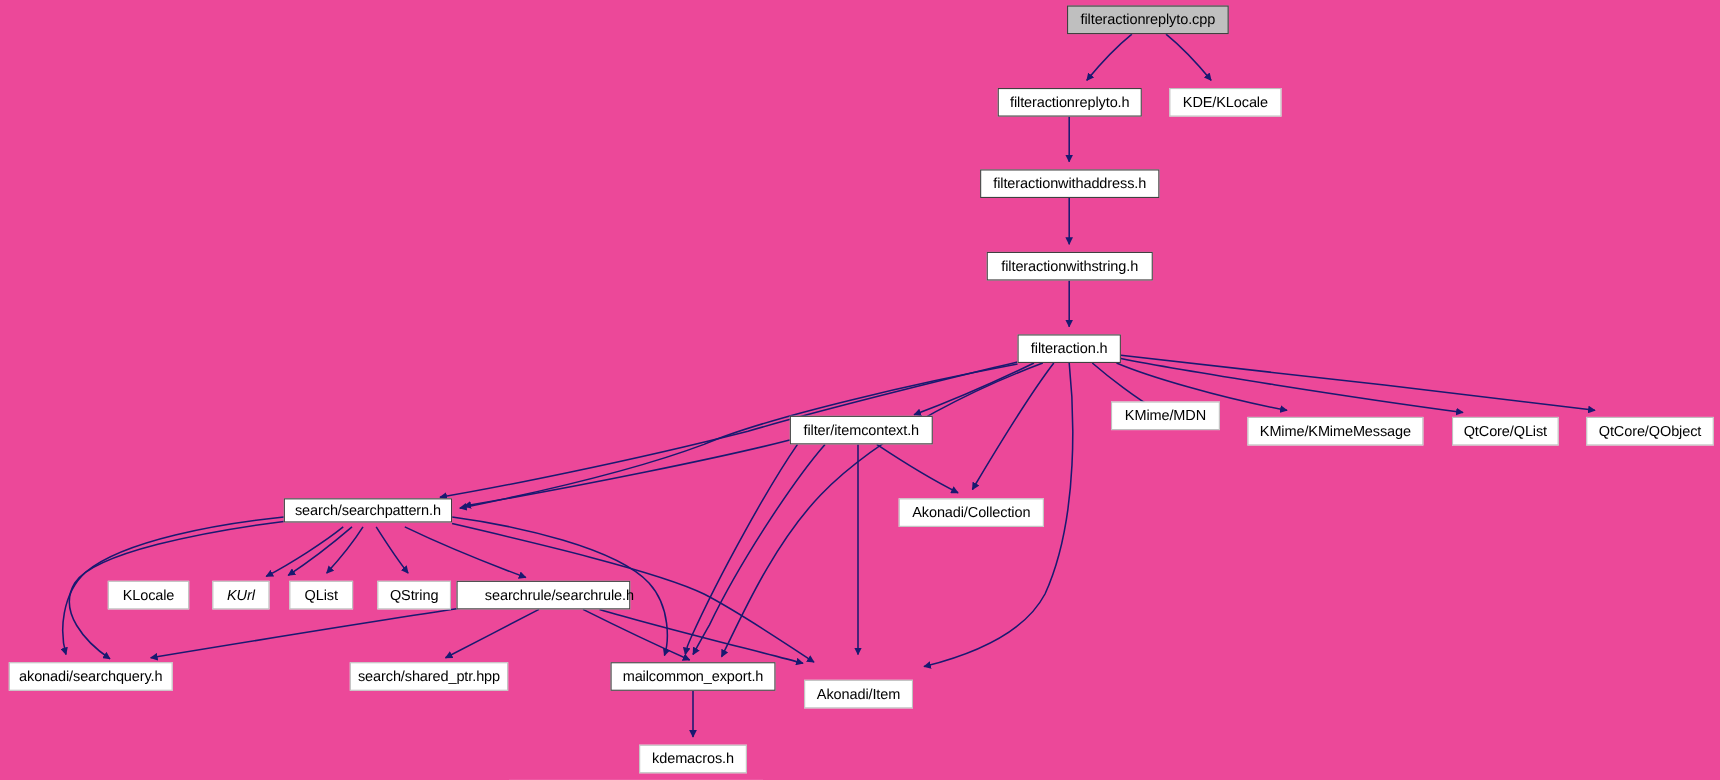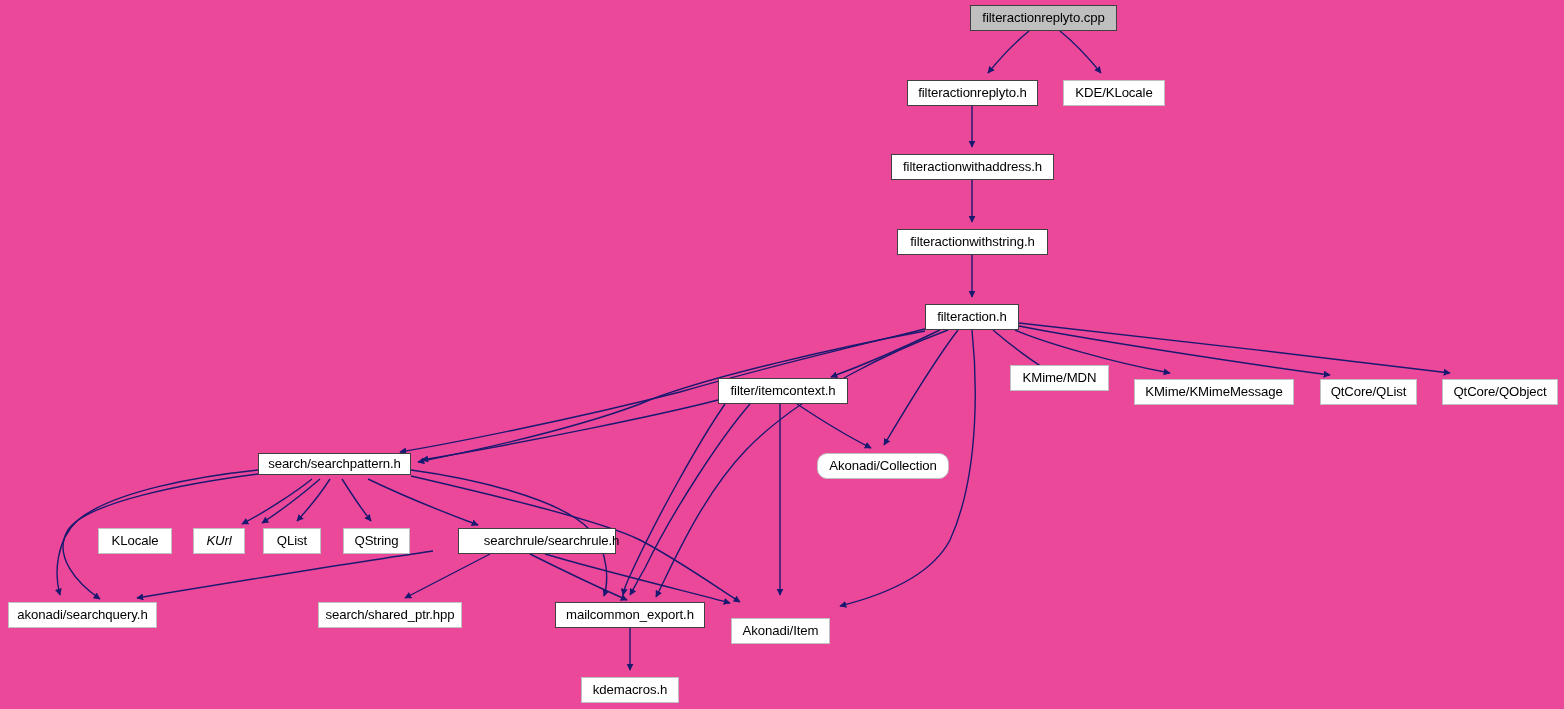--- a/index.html
+++ b/index.html
@@ -121,39 +121,39 @@
       </div>
       <div class="node ext" style="left: 1134px; top: 379px; width: 160px; height: 26px;">
         <span class="node-label">KMime/KMimeMessage</span>
       </div>
       <div class="node ext" style="left: 1320px; top: 379px; width: 97px; height: 26px;">
         <span class="node-label">QtCore/QList</span>
       </div>
       <div class="node ext" style="left: 1442px; top: 379px; width: 116px; height: 26px;">
         <span class="node-label">QtCore/QObject</span>
       </div>
-      <div class="node ext" style="left: 817px; top: 453px; width: 132px; height: 26px; border-radius: 10px;">
+      <div class="node ext" style="left: 817px; top: 453px; width: 132px; height: 26px;">
         <span class="node-label">Akonadi/Collection</span>
       </div>
       <div class="node local" style="left: 258px; top: 453px; width: 153px; height: 22px;">
         <span class="node-label">search/searchpattern.h</span>
       </div>
       <div class="node ext" style="left: 98px; top: 528px; width: 74px; height: 26px;">
         <span class="node-label">KLocale</span>
       </div>
       <div class="node ext" style="left: 193px; top: 528px; width: 52px; height: 26px; font-style: italic;">
         <span class="node-label">KUrl</span>
       </div>
       <div class="node ext" style="left: 263px; top: 528px; width: 58px; height: 26px;">
         <span class="node-label">QList</span>
       </div>
       <div class="node ext" style="left: 343px; top: 528px; width: 67px; height: 26px;">
         <span class="node-label">QString</span>
       </div>
-      <div class="node local" style="left: 458px; top: 528px; width: 158px; height: 26px; padding-left: 29px;">
+      <div class="node local" style="left: 415px; top: 528px; width: 158px; height: 26px; padding-left: 29px;">
         <span class="node-label">searchrule/searchrule.h</span>
       </div>
       <div class="node ext" style="left: 8px; top: 602px; width: 149px; height: 26px;">
         <span class="node-label">akonadi/searchquery.h</span>
       </div>
       <div class="node ext" style="left: 318px; top: 602px; width: 144px; height: 26px;">
         <span class="node-label">search/shared_ptr.hpp</span>
       </div>
       <div class="node local" style="left: 555px; top: 602px; width: 150px; height: 26px;">
         <span class="node-label">mailcommon_export.h</span>

